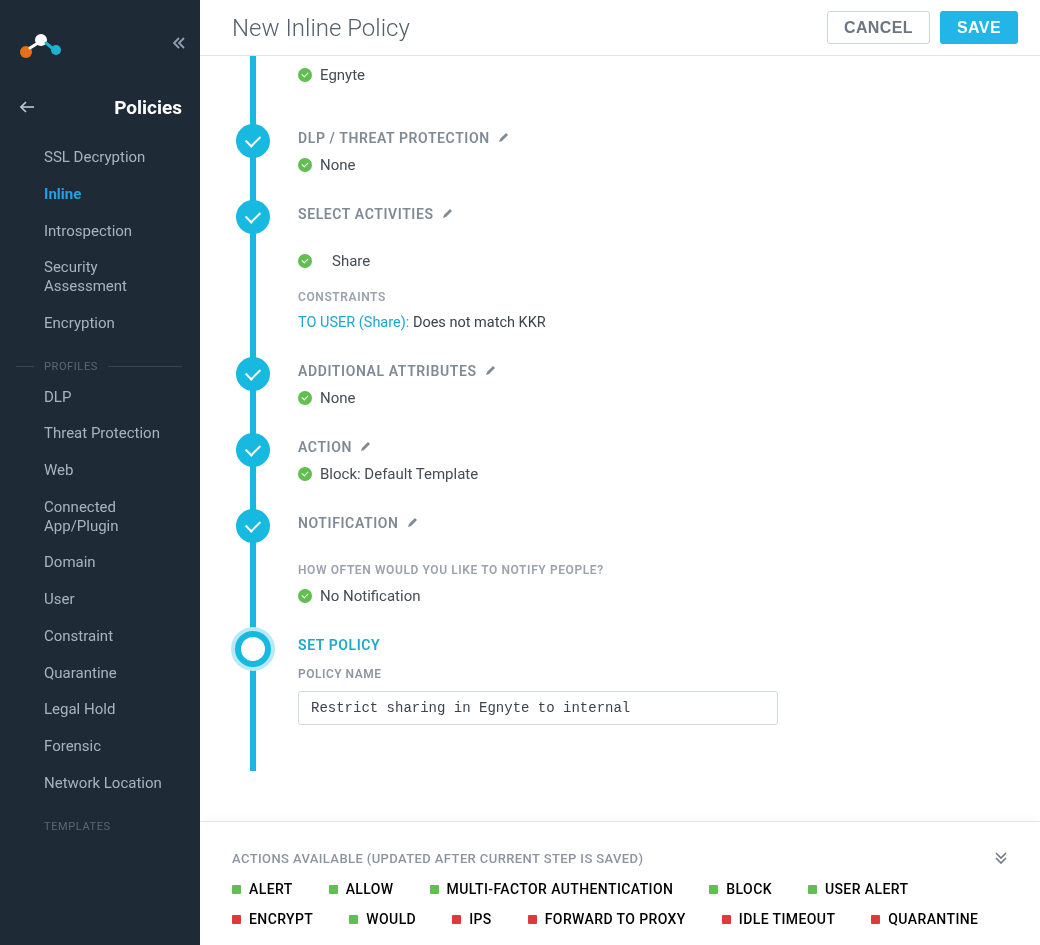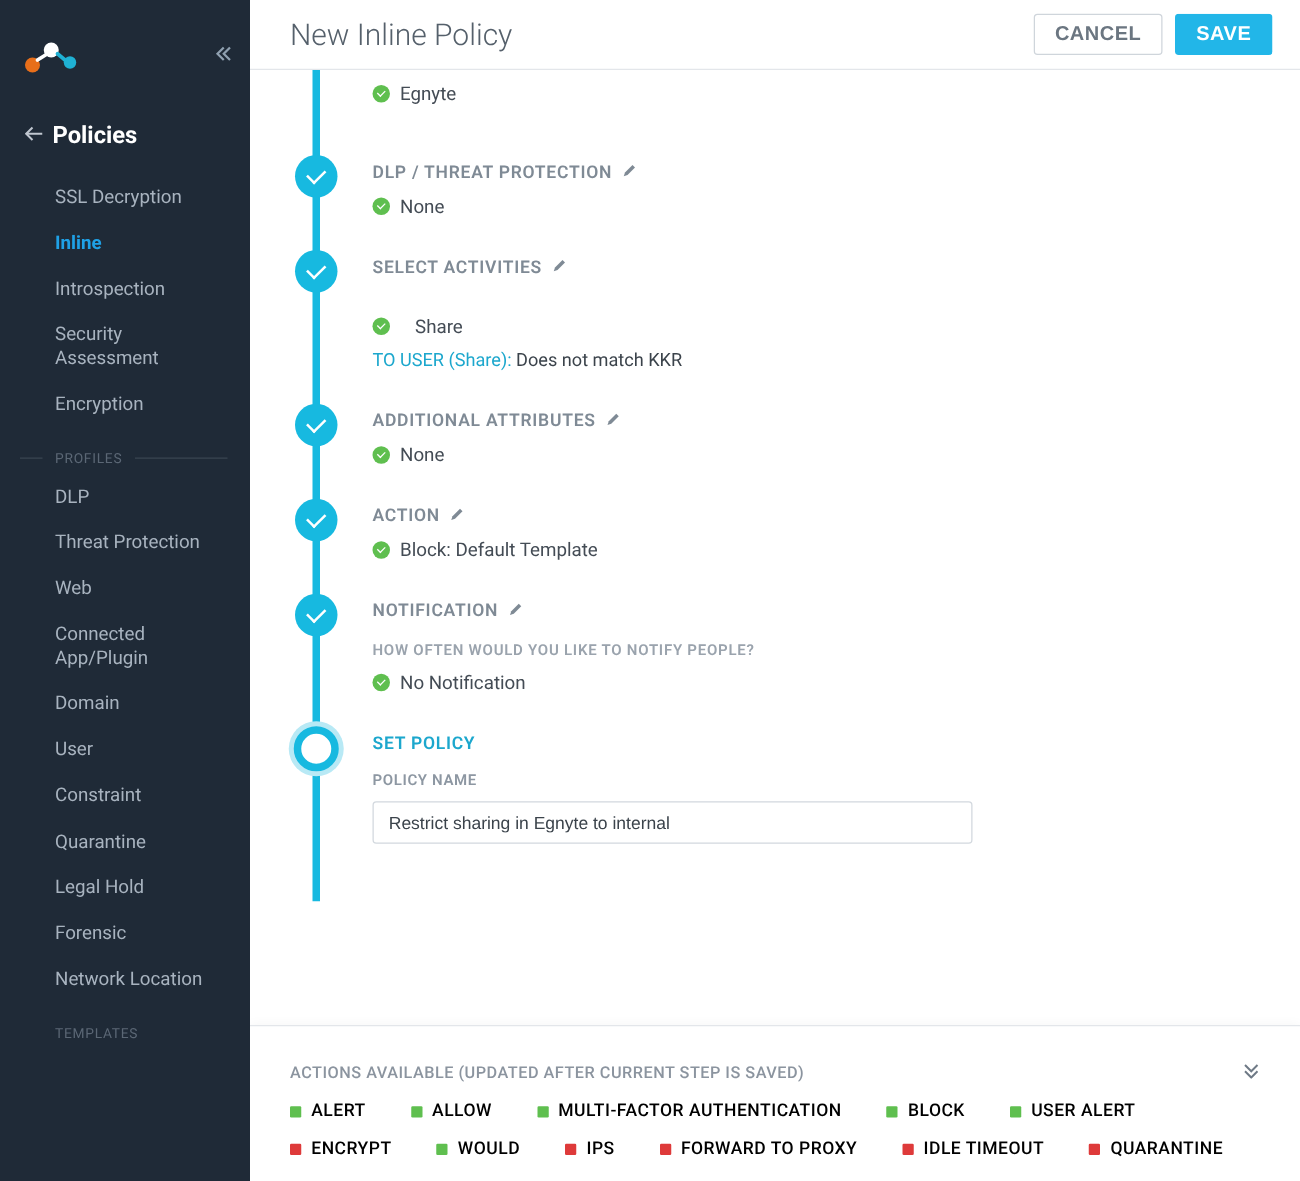--- a/index.html
+++ b/index.html
@@ -43,20 +43,21 @@
     cursor: pointer;
   }
   .sidebar-heading {
     display: flex;
     align-items: center;
     gap: 8px;
     padding: 26px 18px 10px 20px;
     color: #fff;
     font-size: 19px;
     font-weight: 700;
+    justify-content: space-between;
   }
   .sidebar-heading .back-arrow {
     font-size: 16px;
     color: #c0c7d0;
   }
   .nav {
     padding: 10px 0 0 0;
     flex: 1;
     overflow-y: auto;
   }
@@ -267,20 +268,21 @@
   .policy-name-input {
     margin-top: 10px;
     width: 480px;
     max-width: 100%;
     height: 34px;
     border: 1px solid #d2d8de;
     border-radius: 3px;
     padding: 0 12px;
     font-size: 14px;
     color: #3b434b;
+    font-family: Liberation Mono, monospace;
   }
   .step-initial .step-row { margin-top: 0; padding-top: 4px;}
   .step-initial { padding-bottom: 40px; }
 
   
   .footer-panel {
     border-top: 1px solid #e3e6ea;
     padding: 28px 32px 18px 32px;
     background: #fff;
     box-shadow: 0 -2px 8px rgba(0,0,0,0.03);
@@ -436,20 +438,21 @@
               <span class="edit-icon">
                 <svg width="12" height="12" viewBox="0 0 12 12" fill="#7f8a95">
                     <path d="M1 11 L2 8 L8 2 L10 4 L4 10 Z"></path>
                   </svg>
               </span>
             </div>
             <div class="step-row" style="margin-top:30px;gap:20px;">
               <span class="small-check"></span>
               <span>Share</span>
             </div>
+            <div class="step-sublabel">CONSTRAINTS</div>
             <div class="constraint-line">
               <span class="link">TO USER (Share):</span><span> Does not match KKR</span>
             </div>
           </div>
         </div>
 
         <div class="step">
           <div class="node check-icon"></div>
           <div class="step-body">
             <div class="step-title">
@@ -489,21 +492,21 @@
           <div class="node check-icon"></div>
           <div class="step-body">
             <div class="step-title">
               <span>NOTIFICATION</span>
               <span class="edit-icon">
                 <svg width="12" height="12" viewBox="0 0 12 12" fill="#7f8a95">
                     <path d="M1 11 L2 8 L8 2 L10 4 L4 10 Z"></path>
                   </svg>
               </span>
             </div>
-            <div class="step-sublabel" style="margin-top:16px;">HOW OFTEN WOULD YOU LIKE TO NOTIFY PEOPLE?</div>
+            <div class="step-sublabel" style="margin-top:32px;">HOW OFTEN WOULD YOU LIKE TO NOTIFY PEOPLE?</div>
             <div class="step-row">
               <span class="small-check"></span>
               <span>No Notification</span>
             </div>
           </div>
         </div>
 
         <div class="step current">
           <div class="node"></div>
           <div class="step-body">

